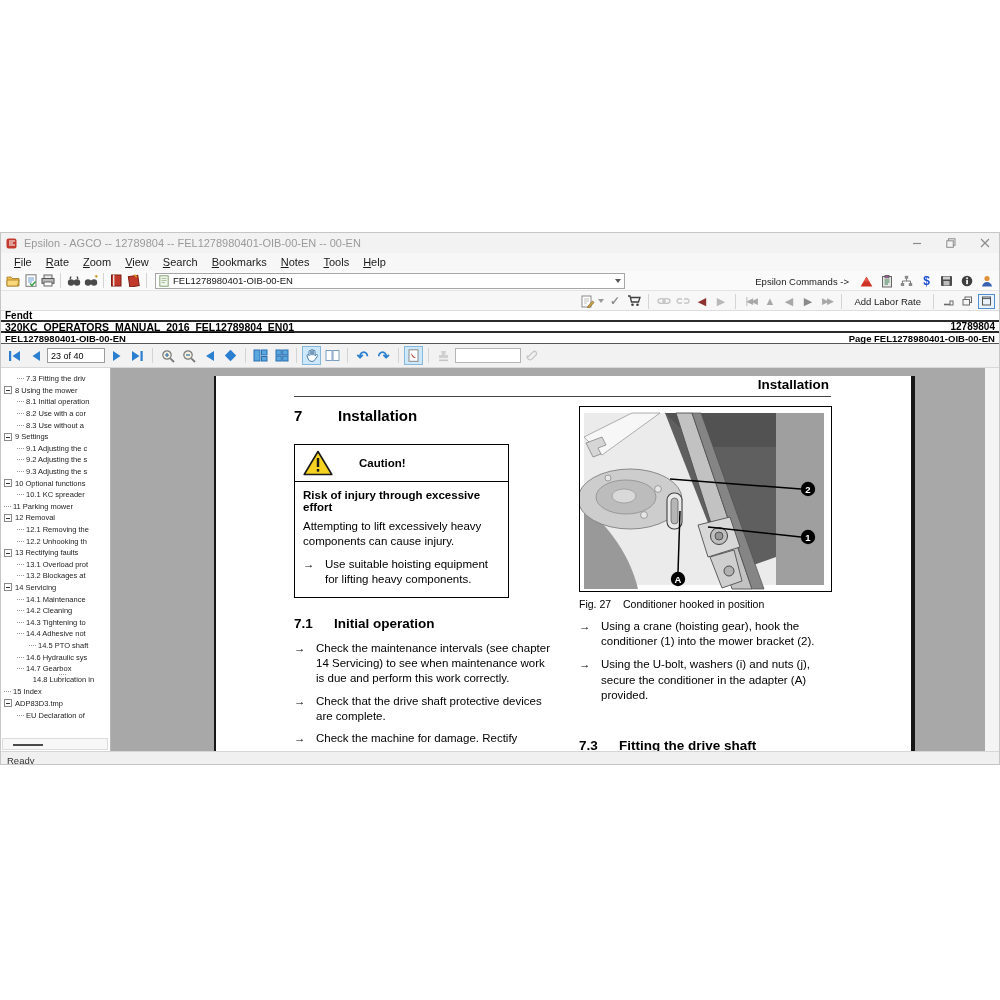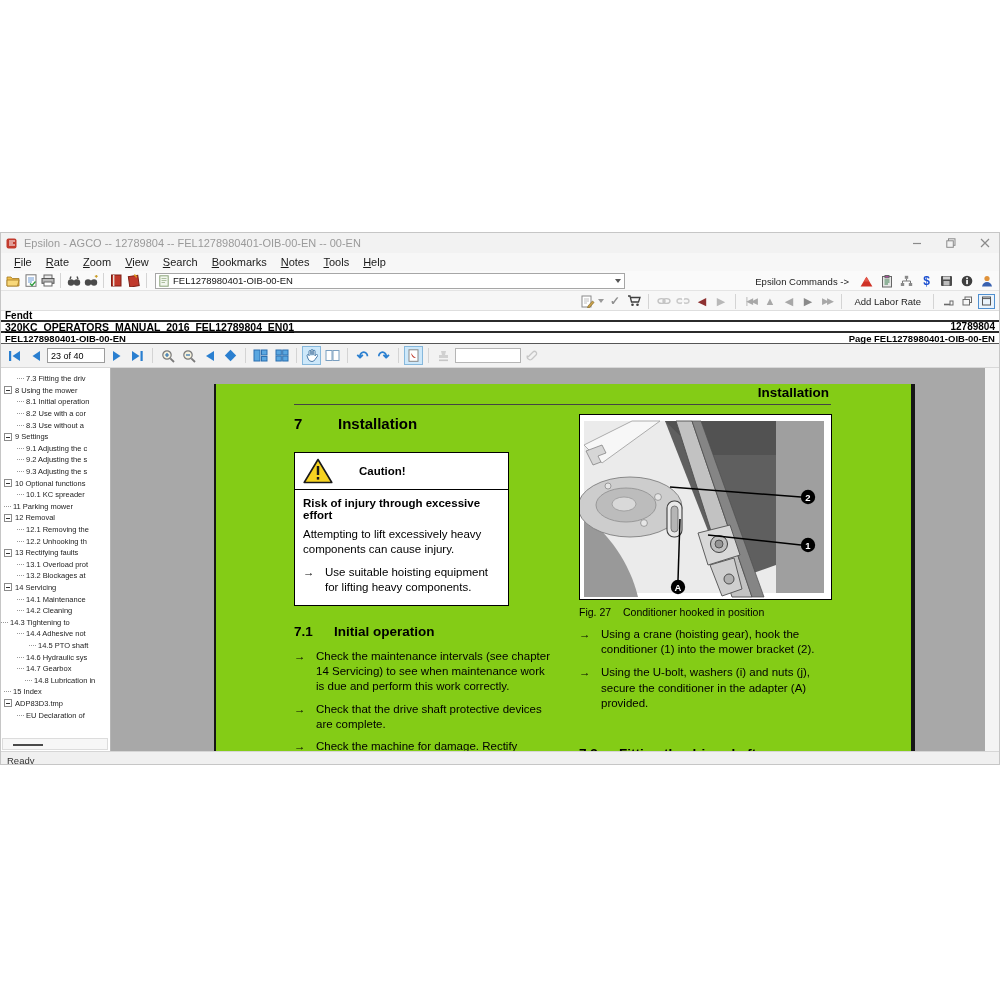--- a/index.html
+++ b/index.html
@@ -49,21 +49,21 @@
   .tree{position:absolute;left:0;top:0;width:110px;height:100%;background:#fff;border-right:1px solid #b5b5b5;overflow:hidden;padding-top:5px;}
   .tree-row{height:11.6px;display:flex;align-items:center;font-size:7.5px;color:#1c1c1c;white-space:nowrap;overflow:hidden;}
   .expander{width:8px;height:8px;border:1px solid #8c8c8c;background:#fff;position:relative;margin-right:3px;flex:none;}
   .expander::after{content:"";position:absolute;left:1px;right:1px;top:3px;border-top:1px solid #333;}
   .dash{width:7px;border-top:1px dotted #999;margin-right:2px;flex:none;display:none;}
   .tree-row.leaf .dash{display:inline-block;}
   .tree-hscroll{position:absolute;left:1px;bottom:1px;width:106px;height:12px;background:#f7f7f7;border:1px solid #dcdcdc;}
   .tree-thumb{position:absolute;left:10px;top:5px;width:30px;height:2px;background:#4a4a4a;}
   .doc{position:absolute;left:110px;top:0;right:0;height:100%;background:#a8a8a8;overflow:hidden;}
   .right-strip{position:absolute;right:0;top:0;width:14px;height:100%;background:#f4f4f4;}
-  .page{position:absolute;left:103px;top:16px;width:701px;height:100%;background:#84cc16;border-left:2px solid #161616;border-right:4px solid #161616;}
+  .page{position:absolute;left:103px;top:8px;width:701px;height:100%;background:#ffffff;border-left:2px solid #161616;border-right:4px solid #161616;}
   
   .run-head{position:absolute;top:1px;right:82px;font-size:13.5px;font-weight:bold;color:#000;}
   .run-rule{position:absolute;top:20px;left:78px;right:80px;border-top:1px solid #444;}
   .sect{position:absolute;display:flex;font-weight:bold;color:#000;}
   .s7{top:31px;left:78px;font-size:15px;}
   .s7 .num{width:44px;}
   .s71{top:240px;left:78px;font-size:13.5px;}
   .s71 .num{width:40px;}
   .s73{top:362px;left:363px;font-size:13.5px;}
   .s73 .num{width:40px;}
@@ -561,21 +561,21 @@
             <span class="dash"></span>
             <span>14.1 Maintenance</span>
           </div>
 
           <div class="tree-row leaf" style="padding-left: 16px;">
 
             <span class="dash"></span>
             <span>14.2 Cleaning</span>
           </div>
 
-          <div class="tree-row leaf" style="">
+          <div class="tree-row leaf" style="padding-left: 16px;">
 
             <span class="dash"></span>
             <span>14.3 Tightening to</span>
           </div>
 
           <div class="tree-row leaf" style="padding-left: 16px;">
 
             <span class="dash"></span>
             <span>14.4 Adhesive not</span>
           </div>
@@ -591,21 +591,21 @@
             <span class="dash"></span>
             <span>14.6 Hydraulic sys</span>
           </div>
 
           <div class="tree-row leaf" style="padding-left: 16px;">
 
             <span class="dash"></span>
             <span>14.7 Gearbox</span>
           </div>
 
-          <div class="tree-row leaf" style="padding-left: 24px;">
+          <div class="tree-row leaf" style="padding-left: 16px; flex-direction: column;">
 
             <span class="dash"></span>
             <span>14.8 Lubrication in</span>
           </div>
 
           <div class="tree-row leaf" style="padding-left: 3px;">
 
             <span class="dash"></span>
             <span>15 Index</span>
           </div>

